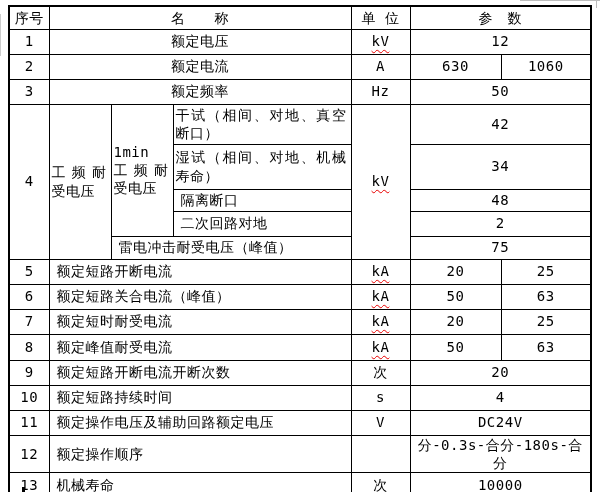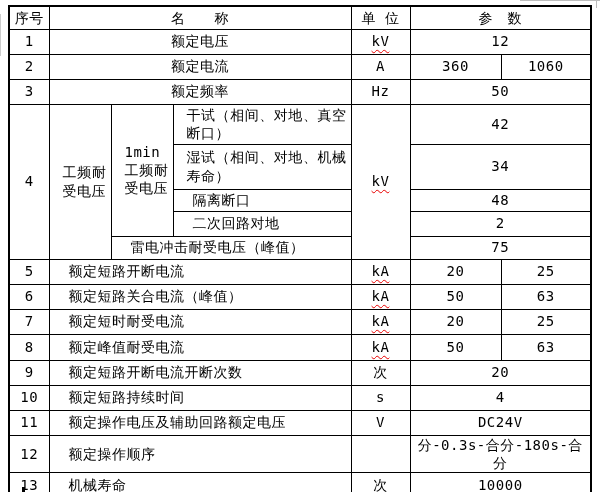--- a/index.html
+++ b/index.html
@@ -30,27 +30,27 @@
     text-align: center;
     vertical-align: middle;
     padding: 0 2px;
     overflow: hidden;
     line-height: 1.3;
     letter-spacing: 0.5px;
   }
   
   table.spec td.tl {
     text-align: left;
-    padding-left: 19px;
+    padding-left: 7px;
   }
   
   table.spec td.just {
     text-align: justify;
     word-break: break-all;
-    padding-left: 13px;
+    padding-left: 2px;
     padding-right: 4px;
   }
   
   table.spec td.sq {
     text-decoration-line: underline;
     text-decoration-style: wavy;
     text-decoration-color: #e80000;
     text-decoration-thickness: 1px;
     text-underline-offset: 3px;
   }
@@ -100,21 +100,21 @@
     <td>1</td>
     <td colspan="3">额定电压</td>
     <td class="sq">kV</td>
     <td colspan="2">12</td>
   </tr>
 
   <tr class="h25">
     <td>2</td>
     <td colspan="3">额定电流</td>
     <td>A</td>
-    <td>360</td>
+    <td>630</td>
     <td>1060</td>
   </tr>
 
   <tr class="h25">
     <td>3</td>
     <td colspan="3">额定频率</td>
     <td>Hz</td>
     <td colspan="2">50</td>
   </tr>
 

